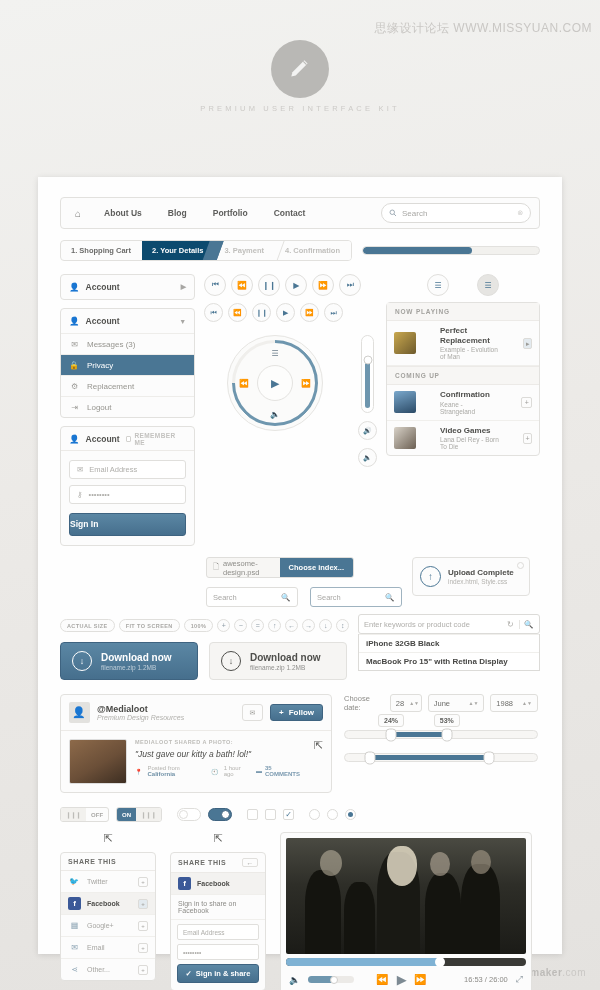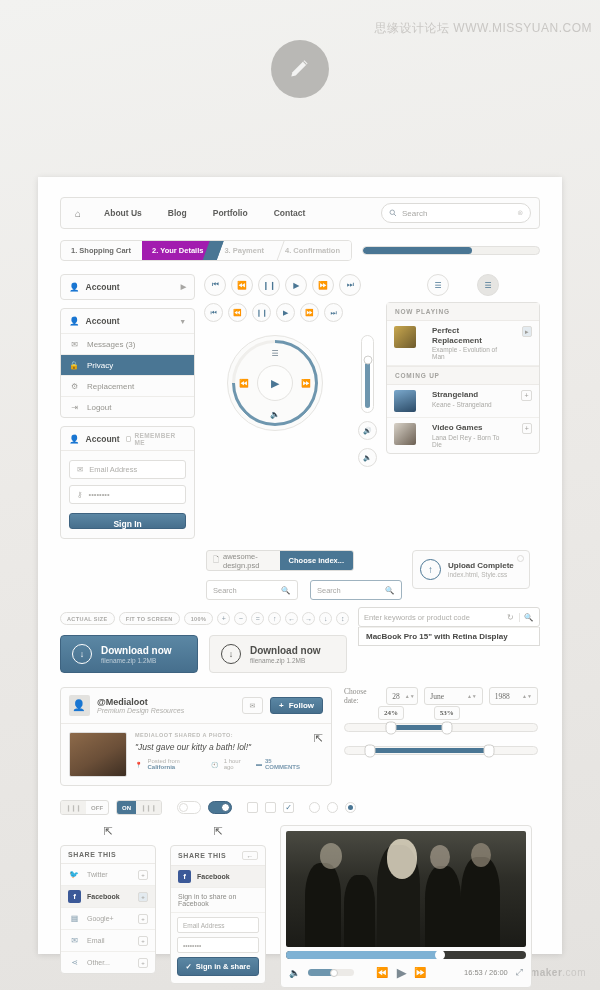--- a/index.html
+++ b/index.html
@@ -43,57 +43,57 @@
   .searchbox .ph { font-size:8px; color:#a9a8a5; flex:1; }
 
   
   .bcrow { display:flex; align-items:center; margin-top:11px; gap:10px; }
   .bc { display:flex; height:21px; background:#fcfcfc; border:1px solid #e2e1de; border-radius:4px; overflow:hidden; }
   .bc-seg { font-size:7.5px; font-weight:bold; color:#6b6b69; display:flex; align-items:center; padding:0 11px 0 10px; position:relative; }
   .bc-seg:after{ content:""; position:absolute; right:-6px; top:-1px; width:13px; height:21px;
     background:#fcfcfc; border-right:1px solid #e2e1de; border-bottom:1px solid #e2e1de;
     transform:skewX(-20deg); }
   .bc-seg.muted { color:#c0bfbc; }
-  .bc-seg.active { background:#a21caf; color:#fff;text-align:center; }
+  .bc-seg.active { background:#0c4a6e; color:#fff;text-align:center; }
   .bc-seg.active:after{ background:#4a7694; border-color:#4a7694; z-index:2; }
   .prog { flex:1; height:9px; background:#f2f1ee; border:1px solid #e2e1de; border-radius:5px; overflow:hidden; }
   .prog-fill { height:100%; width:62%; background:#4a7694; border-radius:5px; }
 
   
   .cols { display:flex; gap:9px; margin-top:13px; }
   .col-l { width:137px; }
   .card { background:#fcfcfc; border:1px solid #e2e1de; border-radius:4px; }
   .acct-head { display:flex; align-items:center; height:24px; padding:0 8px; font-size:8.5px; font-weight:bold; color:#52524f; gap:6px; }
   .acct-head .car { margin-left:auto; color:#a7a6a3; font-size:7px; }
   .menu-item { display:flex; align-items:center; gap:7px; height:21px; padding:0 8px; font-size:8px; color:#96958f; border-top:1px solid #eeedea; }
   .menu-item.sel { background:#4a7694; color:#fff; }
   .mi-ico { width:11px; text-align:center; font-size:8px; color:#9d9c98; }
   .menu-item.sel .mi-ico { color:#fff; }
   .field { height:19px; border:1px solid #e0dfdc; border-radius:3px; background:#fff; display:flex; align-items:center; gap:6px; padding:0 7px; font-size:7.5px; color:#b0afab; }
-  .btn-blue { background:linear-gradient(#5b87a4,#466f8d); border:1px solid #3e6380; border-radius:3px; color:#fff; font-size:8.5px; font-weight:bold; text-align:center; line-height:21px; height:16px; }
+  .btn-blue { background:linear-gradient(#5b87a4,#466f8d); border:1px solid #3e6380; border-radius:3px; color:#fff; font-size:8.5px; font-weight:bold; line-height:21px; height:23px; }
   .rm { margin-left:auto; font-size:6.5px; color:#c3c2bf; font-weight:bold; letter-spacing:.4px; display:flex; align-items:center; gap:3px; }
   .cbx { width:6px; height:6px; border:1px solid #d3d2cf; border-radius:1px; background:#fff; display:inline-block; }
 
   
   .col-m { width:175px; }
   .tpr { display:flex; gap:5px; margin-bottom:7px; }
   .rbtn { width:22px; height:22px; border-radius:50%; background:#fcfcfc; border:1px solid #e0dfdc; display:flex; align-items:center; justify-content:center; color:#4a7694; font-size:8px; }
   .rbtn.sm { width:19px; height:19px; font-size:7px; }
   .wheel { width:96px; height:96px; border-radius:50%; background:#fbfbfa; border:1px solid #e6e5e2; position:relative; margin:6px auto 0; }
   .wheel-ring { position:absolute; inset:4px; border-radius:50%; border:3px solid #f0efec; border-top-color:#6e96ae; border-right-color:#6e96ae; border-bottom-color:#6e96ae; transform:rotate(45deg); }
   .wheel-hub { position:absolute; left:50%; top:50%; transform:translate(-50%,-50%); width:36px; height:36px; border-radius:50%; background:#fdfdfc; border:1px solid #e4e3e0; display:flex; align-items:center; justify-content:center; color:#4a7694; font-size:11px; }
   .wl { position:absolute; color:#6e7f8c; font-size:8px; }
   .vslider { width:13px; height:78px; border:1px solid #e0dfdc; border-radius:7px; background:#fff; position:relative; }
   .vfill { position:absolute; left:3px; right:3px; bottom:4px; top:26px; background:#6e96ae; border-radius:3px; }
   .vknob { position:absolute; left:50%; top:24px; transform:translate(-50%,-50%); width:9px; height:9px; border-radius:50%; background:#fff; border:1px solid #cfcecb; }
 
   
   .col-r { width:156px; }
   .pl-head { font-size:6.5px; font-weight:bold; color:#a3a29e; letter-spacing:.8px; padding:5px 8px; background:#f7f6f4; border-bottom:1px solid #eceae7; }
-  .pl-row { display:flex; gap:16px; padding:5px 7px; border-bottom:1px solid #f0efec; }
+  .pl-row { display:flex; align-items:center; gap:24px; padding:5px 7px; border-bottom:1px solid #f0efec; }
   .pl-art { width:22px; height:22px; border-radius:2px; flex:none; }
   .pl-t { font-size:8px; font-weight:bold; color:#4e4e4b; line-height:1.2; }
   .pl-s { font-size:6.5px; color:#aaa9a5; margin-top:1px; }
   .pl-add { margin-left:auto; width:11px; height:11px; border:1px solid #dcdbd8; border-radius:2px; color:#9d9c98; font-size:7px; text-align:center; line-height:9px; }
 
   
   .rowsec { display:flex; gap:10px; margin-top:11px; align-items:flex-start; }
   .filein { display:flex; width:148px; height:21px; border:1px solid #dfdedb; border-radius:3px; overflow:hidden; background:#f7f6f4; }
   .filein .nm { flex:1; font-size:7.5px; color:#8e8d89; display:flex; align-items:center; gap:4px; padding:0 6px; }
   .filein .ch { background:#4a7694; color:#fff; font-size:7.5px; font-weight:bold; padding:0 9px; display:flex; align-items:center; }
@@ -138,21 +138,21 @@
   .post { display:flex; gap:8px; padding:8px; }
   .pimg { width:58px; height:45px; border-radius:2px; flex:none;
     background:linear-gradient(150deg,#8d6a4a,#6b4f38 55%,#3d2e22); border:1px solid #ddd; }
   .plbl { font-size:5.5px; font-weight:bold; color:#bdbcb8; letter-spacing:.5px; }
   .ptxt { font-size:8.5px; color:#4e4e4b; font-style:italic; margin-top:4px; }
   .pmeta { display:flex; align-items:center; gap:5px; margin-top:6px; font-size:6px; color:#b4b3af; }
   .pmeta b { color:#6f90a6; }
   .pcom { margin-left:auto; display:flex; align-items:center; gap:3px; color:#7b9ab0; font-weight:bold; }
 
   
-  .dts { width:194px;font-family:Liberation Serif, serif; }
+  .dts { width:194px; }
   .dtrow { display:flex; align-items:center; gap:6px; font-size:7.5px; color:#8c8b87; }
   .stp { height:18px; border:1px solid #dfdedb; border-radius:3px; background:#fcfcfc; display:flex; align-items:center; font-size:7.5px; color:#6d6d6a; padding:0 5px; gap:5px; }
   .stp .ar { font-size:5px; color:#a9a8a5; line-height:1; display:flex; flex-direction:column; gap:1px; margin-left:auto; }
   .tip { font-size:7px; font-weight:bold; color:#5e5e5b; background:#fcfcfc; border:1px solid #e0dfdc; border-radius:3px; padding:2px 5px; position:absolute; bottom:11px; transform:translateX(-50%); }
   .hsl { height:9px; border:1px solid #e2e1de; border-radius:5px; background:#f7f6f4; position:relative; margin-top:18px; }
   .hfill { position:absolute; top:1px; bottom:1px; background:#4a7694; border-radius:4px; }
   .hknob { position:absolute; top:50%; transform:translate(-50%,-50%); width:11px; height:13px; background:#fff; border:1px solid #cfcecb; border-radius:4px 4px 5px 5px; }
 
   
   .tgrow { display:flex; align-items:center; gap:7px; margin-top:14px; }
@@ -202,20 +202,21 @@
 <div class="wm wm-top">思缘设计论坛 WWW.MISSYUAN.COM</div>
 <div class="wm wm-bot"><span>post of </span><b>uimaker</b><span>.com</span></div>
 
 <div class="brand">
   <div class="brand-circle">
     <svg class="pencil" width="26" height="26" viewBox="0 0 24 24">
       <path d="M4 19l1-4L16 4l3 3L8 18l-4 1z" fill="#f3f3f2"></path>
         <path d="M15 5l3 3" stroke="#b9b8b5" stroke-width="1"></path>
     </svg>
   </div>
+  <div class="brand-sub">PREMIUM USER INTERFACE KIT</div>
 </div>
 
 <div class="sheet">
 <div class="inner">
 
   <div class="navbar">
     <div class="nav-home">⌂</div>
     <div class="nav-item">About Us</div>
     <div class="nav-item">Blog</div>
     <div class="nav-item">Portfolio</div>
@@ -348,21 +349,21 @@
           <div>
             <div class="pl-t">Perfect Replacement</div>
             <div class="pl-s">Example - Evolution of Man</div>
           </div>
           <div class="pl-add" style="background:#e3eaef">▸</div>
         </div>
         <div class="pl-head" style="border-top:1px solid #eceae7">COMING UP</div>
         <div class="pl-row">
           <div class="pl-art" style="background:linear-gradient(160deg,#7aa8cc,#2b4a66)"></div>
           <div>
-            <div class="pl-t">Strangeland</div>
+            <div class="pl-t">Confirmation</div>
             <div class="pl-s">Keane - Strangeland</div>
           </div>
           <div class="pl-add">+</div>
         </div>
         <div class="pl-row" style="border-bottom:none">
           <div class="pl-art" style="background:linear-gradient(135deg,#d8d2c8,#6b5f52)"></div>
           <div>
             <div class="pl-t">Video Games</div>
             <div class="pl-s">Lana Del Rey - Born To Die</div>
           </div>
@@ -435,20 +436,21 @@
         </div>
       </div>
     </div>
     <div class="ac-wrap" style="margin-left:0;margin-top:-28px">
       <div class="ac-in">
         <span style="flex:1">Enter keywords or product code</span>
         <span style="color:#b0afab;font-size:8px">↻</span>
         <span style="border-left:1px solid #e6e5e2;padding-left:5px;color:#8a99a4">🔍</span>
       </div>
       <div class="ac-list">
+        <div class="ac-item">iPhone 32GB Black</div>
         <div class="ac-item">MacBook Pro 15" with Retina Display</div>
       </div>
     </div>
   </div>
 
   <div style="display:flex;gap:12px;margin-top:14px;align-items:flex-start">
     <div class="card soc">
       <div class="soc-top">
         <div class="soc-av">👤</div>
         <div>

